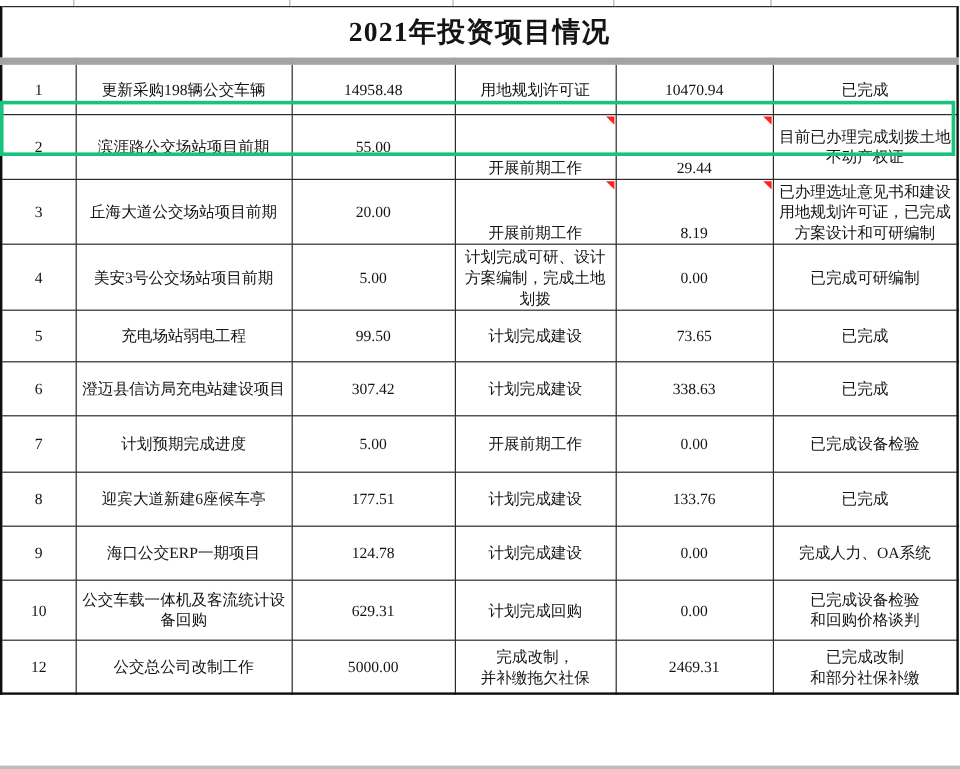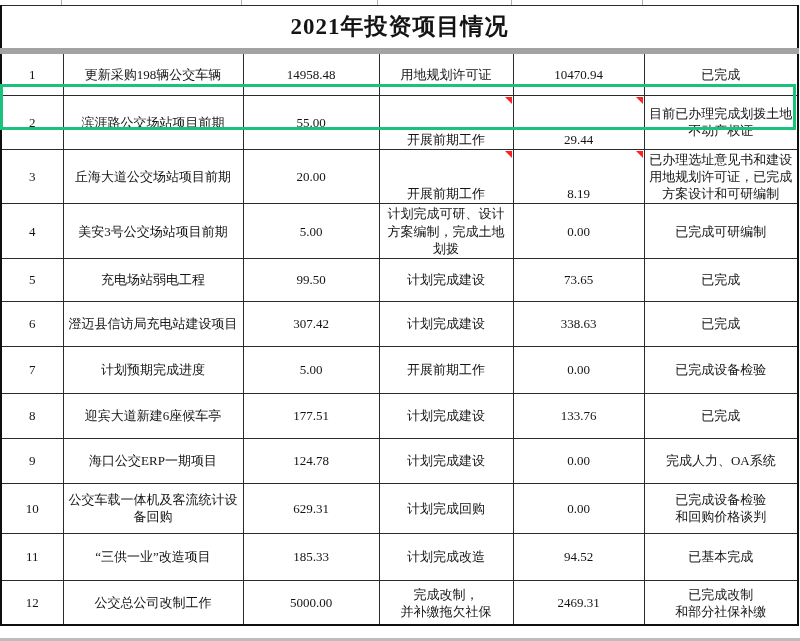--- a/index.html
+++ b/index.html
@@ -199,28 +199,20 @@
         <td>10</td>
         <td>公交车载一体机及客流统计设
 备回购</td>
         <td>629.31</td>
         <td>计划完成回购</td>
         <td>0.00</td>
         <td>已完成设备检验
 和回购价格谈判</td>
       </tr>
 
-      <tr style="height:47px">
-        <td>11</td>
-        <td>“三供一业”改造项目</td>
-        <td>185.33</td>
-        <td>计划完成改造</td>
-        <td>94.52</td>
-        <td>已基本完成</td>
-      </tr>
 
       <tr style="height:45px">
         <td>12</td>
         <td>公交总公司改制工作</td>
         <td>5000.00</td>
         <td>完成改制，
 并补缴拖欠社保</td>
         <td>2469.31</td>
         <td>已完成改制
 和部分社保补缴</td>

